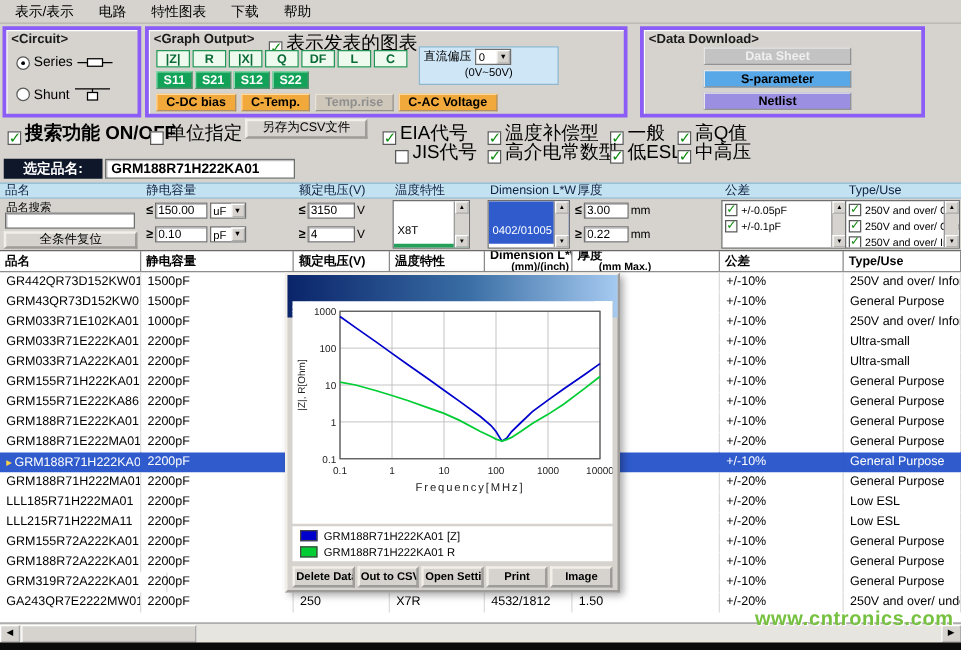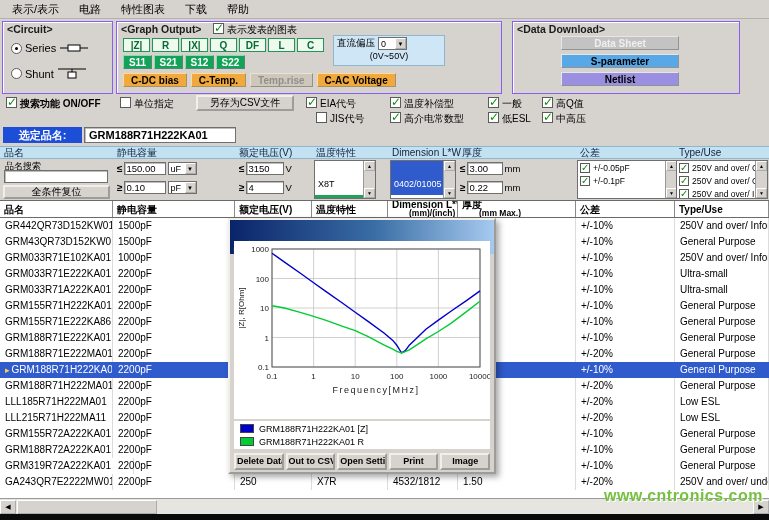--- a/index.html
+++ b/index.html
@@ -5,32 +5,32 @@
   *{margin:0;padding:0;box-sizing:border-box;}
   html,body{width:769px;height:520px;}
   body{position:relative;background:#d6d3ce;font-family:"Liberation Sans","DejaVu Sans",sans-serif;font-size:11px;color:#000;overflow:hidden;}
   .abs{position:absolute;}
 
   
   #menubar{position:absolute;left:0;top:0;width:769px;height:19px;background:#d6d3ce;border-bottom:1px solid #b5b2aa;display:flex;align-items:center;padding-left:2px;}
   .menu-item{padding:2px 10px;font-size:11px;cursor:default;}
 
   
-  .groupbox{position:absolute;border:1px solid #8b5cf6;box-shadow:inset 1px 1px 0 #ffffff;background:#d6d3ce;}
+  .groupbox{position:absolute;border:3px solid #8b5cf6;box-shadow:inset 1px 1px 0 #ffffff;background:#d6d3ce;}
   .grouplabel{position:absolute;left:4px;top:1px;font-weight:bold;font-size:10.5px;color:#1a1a1a;}
 
   
   .radio{display:inline-block;width:11px;height:11px;border:1px solid #5a5a5a;border-radius:50%;background:#fff;position:relative;flex:none;}
   .radio.on::after{content:"";position:absolute;left:3px;top:3px;width:3px;height:3px;background:#000;border-radius:50%;}
   .cb{display:inline-block;width:11px;height:11px;background:#fff;border:1px solid #5a5a5a;position:relative;vertical-align:-2px;margin-right:3px;flex:none;}
   .cb.on::after{content:"✓";position:absolute;left:0px;top:-3px;font-size:12px;font-weight:bold;color:#0b8a0b;}
   .cb.small{width:10px;height:10px;}
   .cb.small.on::after{font-size:10px;top:-2px;}
   .radio-row{position:absolute;left:8px;display:flex;align-items:center;gap:3px;}
-  .chk-row{position:absolute;display:flex;align-items:flex-start;white-space:nowrap;font-size:10px;}
+  .chk-row{position:absolute;display:flex;align-items:flex-end;white-space:nowrap;font-size:15px;}
 
   
   button{font-family:inherit;cursor:default;}
   .pbtn{min-width:27px;height:14px;font-size:10px;font-weight:bold;color:#0a6b37;background:#edfaed;border:1px solid #259457;margin-right:2px;line-height:11px;padding:0 2px;}
   .sbtn{width:29px;height:14px;font-size:10px;font-weight:bold;color:#fff;background:#12a258;border:1px outset #8fdcb2;margin-right:2px;line-height:11px;}
   .cbtn{height:14px;font-size:10px;font-weight:bold;background:#f2a93b;border:1px outset #ffd9a0;margin-right:4px;padding:0 7px;color:#000;line-height:11px;}
   .cbtn.disabled{background:#cfc8ba;color:#8f8f8f;border:1px outset #e8e2d8;}
   .dlbtn{display:block;width:118px;height:14px;font-size:10px;font-weight:bold;border:1px outset #e6e6e6;margin:0 0 4px 0;line-height:11px;}
   .gybtn{background:#d6d3ce;border:2px outset #f2efe9;font-size:10px;line-height:10px;}
   .gbtn{background:#d6d3ce;border:2px outset #f2efe9;font-size:9px;font-weight:bold;height:17px;flex:1;line-height:11px;padding:0 1px;white-space:nowrap;overflow:hidden;}
@@ -48,21 +48,21 @@
   .lb{position:absolute;background:#fff;border:1px solid #6f6f6f;overflow:hidden;}
   .li{height:20px;line-height:12px;padding:17px 3px;font-size:9px;white-space:nowrap;}
   .li.selblue{background:#2f5bcd;color:#fff;}
   .li.selgreen{background:#23a05a;color:#fff;}
   .cli{height:13px;display:flex;align-items:center;font-size:8.5px;white-space:nowrap;padding-left:2px;}
   .sb{position:absolute;right:0;top:0;bottom:0;width:12px;background:#d6d3ce;border-left:1px solid #9a9a9a;}
   .sar{position:absolute;left:0;width:11px;height:10px;background:#d6d3ce;border:1px outset #fff;font-size:5px;text-align:center;line-height:8px;}
   .sar.topA{top:0;} .sar.botA{bottom:0;}
 
   
-  #selpart-label{position:absolute;left:3px;top:127px;width:79px;height:16px;background:#1d4ed8;color:#fff;font-weight:bold;font-size:11px;line-height:16px;text-align:center;}
+  #selpart-label{position:absolute;left:3px;top:127px;width:79px;height:16px;background:#0f172a;color:#fff;font-weight:bold;font-size:11px;line-height:16px;text-align:center;}
   #selpart-value{position:absolute;left:84px;top:127px;width:152px;height:16px;background:#fff;border:1px solid #6f6f6f;box-shadow:inset 1px 1px 0 #bdbdbd;font-weight:bold;font-size:11px;line-height:14px;padding-left:4px;}
 
   
   #filter-strip{position:absolute;left:0;top:146px;width:769px;height:13px;background:#c2e2f2;border-top:1px solid #8fb6cc;border-bottom:1px solid #8fb6cc;}
   .fs-label{position:absolute;top:0;font-size:10px;line-height:12px;color:#102040;white-space:nowrap;}
   #filter-area{position:absolute;left:0;top:159px;width:769px;height:41px;background:#d6d3ce;}
 
   
   #thead{position:absolute;left:0;top:200px;width:769px;height:18px;background:#fff;border-top:1px solid #6a6a6a;border-bottom:1px solid #6a6a6a;}
   .th{position:absolute;top:0;height:100%;border-right:1px solid #8a8a8a;font-weight:bold;font-size:10px;display:flex;flex-direction:column;justify-content:center;padding-left:4px;line-height:9px;overflow:hidden;white-space:nowrap;}

